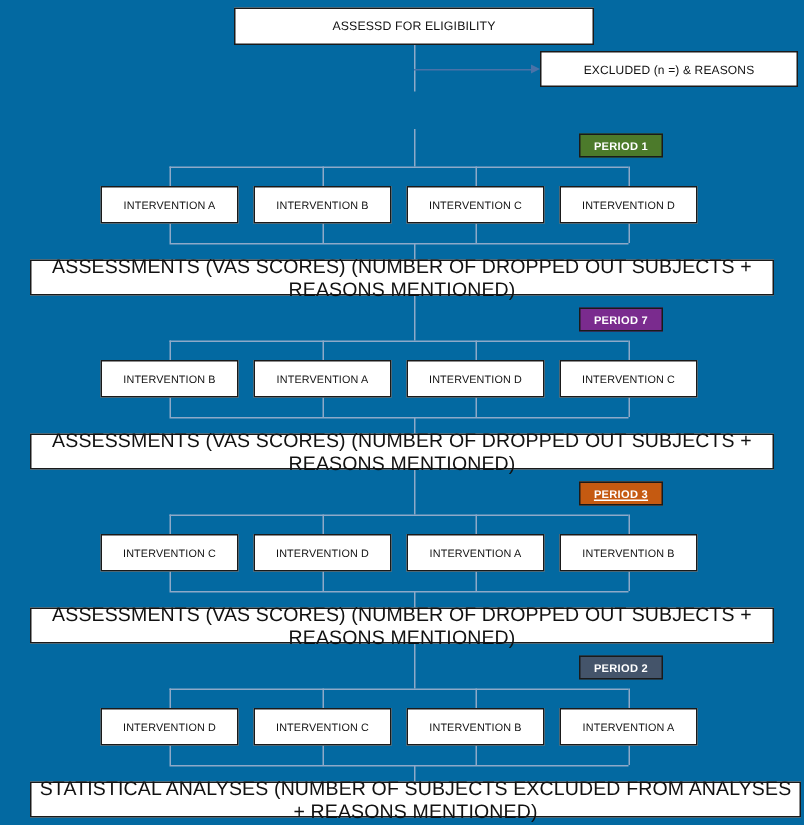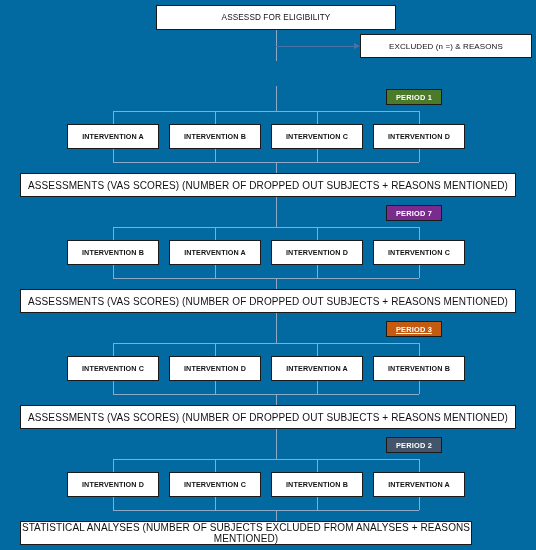--- a/index.html
+++ b/index.html
@@ -29,25 +29,24 @@
     justify-content: center;
     text-align: center;
     color: #111111;
     letter-spacing: 0.1px;
     z-index: 3;
   }
   .box-top {
     font-size: 8.2px;
   }
   .box-wide {
-    font-size: 10px;
+    font-size: 13px;
   }
   .box-interv {
     font-size: 7.2px;
-    font-weight: bold;
   }
   .box-excluded {
     font-size: 8px;
     align-items: center;
   }
 
   
   .badge {
     position: absolute;
     box-sizing: border-box;
@@ -240,17 +239,17 @@
     <span>INTERVENTION A</span>
   </div>
 
   <div class="vline" style="left:113px; top:497px; height:13px;"></div>
   <div class="vline" style="left:215px; top:497px; height:13px;"></div>
   <div class="vline" style="left:317px; top:497px; height:13px;"></div>
   <div class="vline" style="left:419px; top:497px; height:13px;"></div>
   <div class="hline" style="left:113px; top:510px; width:306px;"></div>
   <div class="vline" style="left:276px; top:510px; height:11px;"></div>
 
-  <div class="box box-wide" style="left:20px; top:521px; width:452px; height:24px;justify-content:flex-end;">
+  <div class="box box-wide" style="left:20px; top:521px; width:514px; height:24px;justify-content:flex-end;">
     <span>STATISTICAL ANALYSES (NUMBER OF SUBJECTS EXCLUDED FROM ANALYSES + REASONS MENTIONED)</span>
   </div>
 
 </div>
 
 </body></html>

